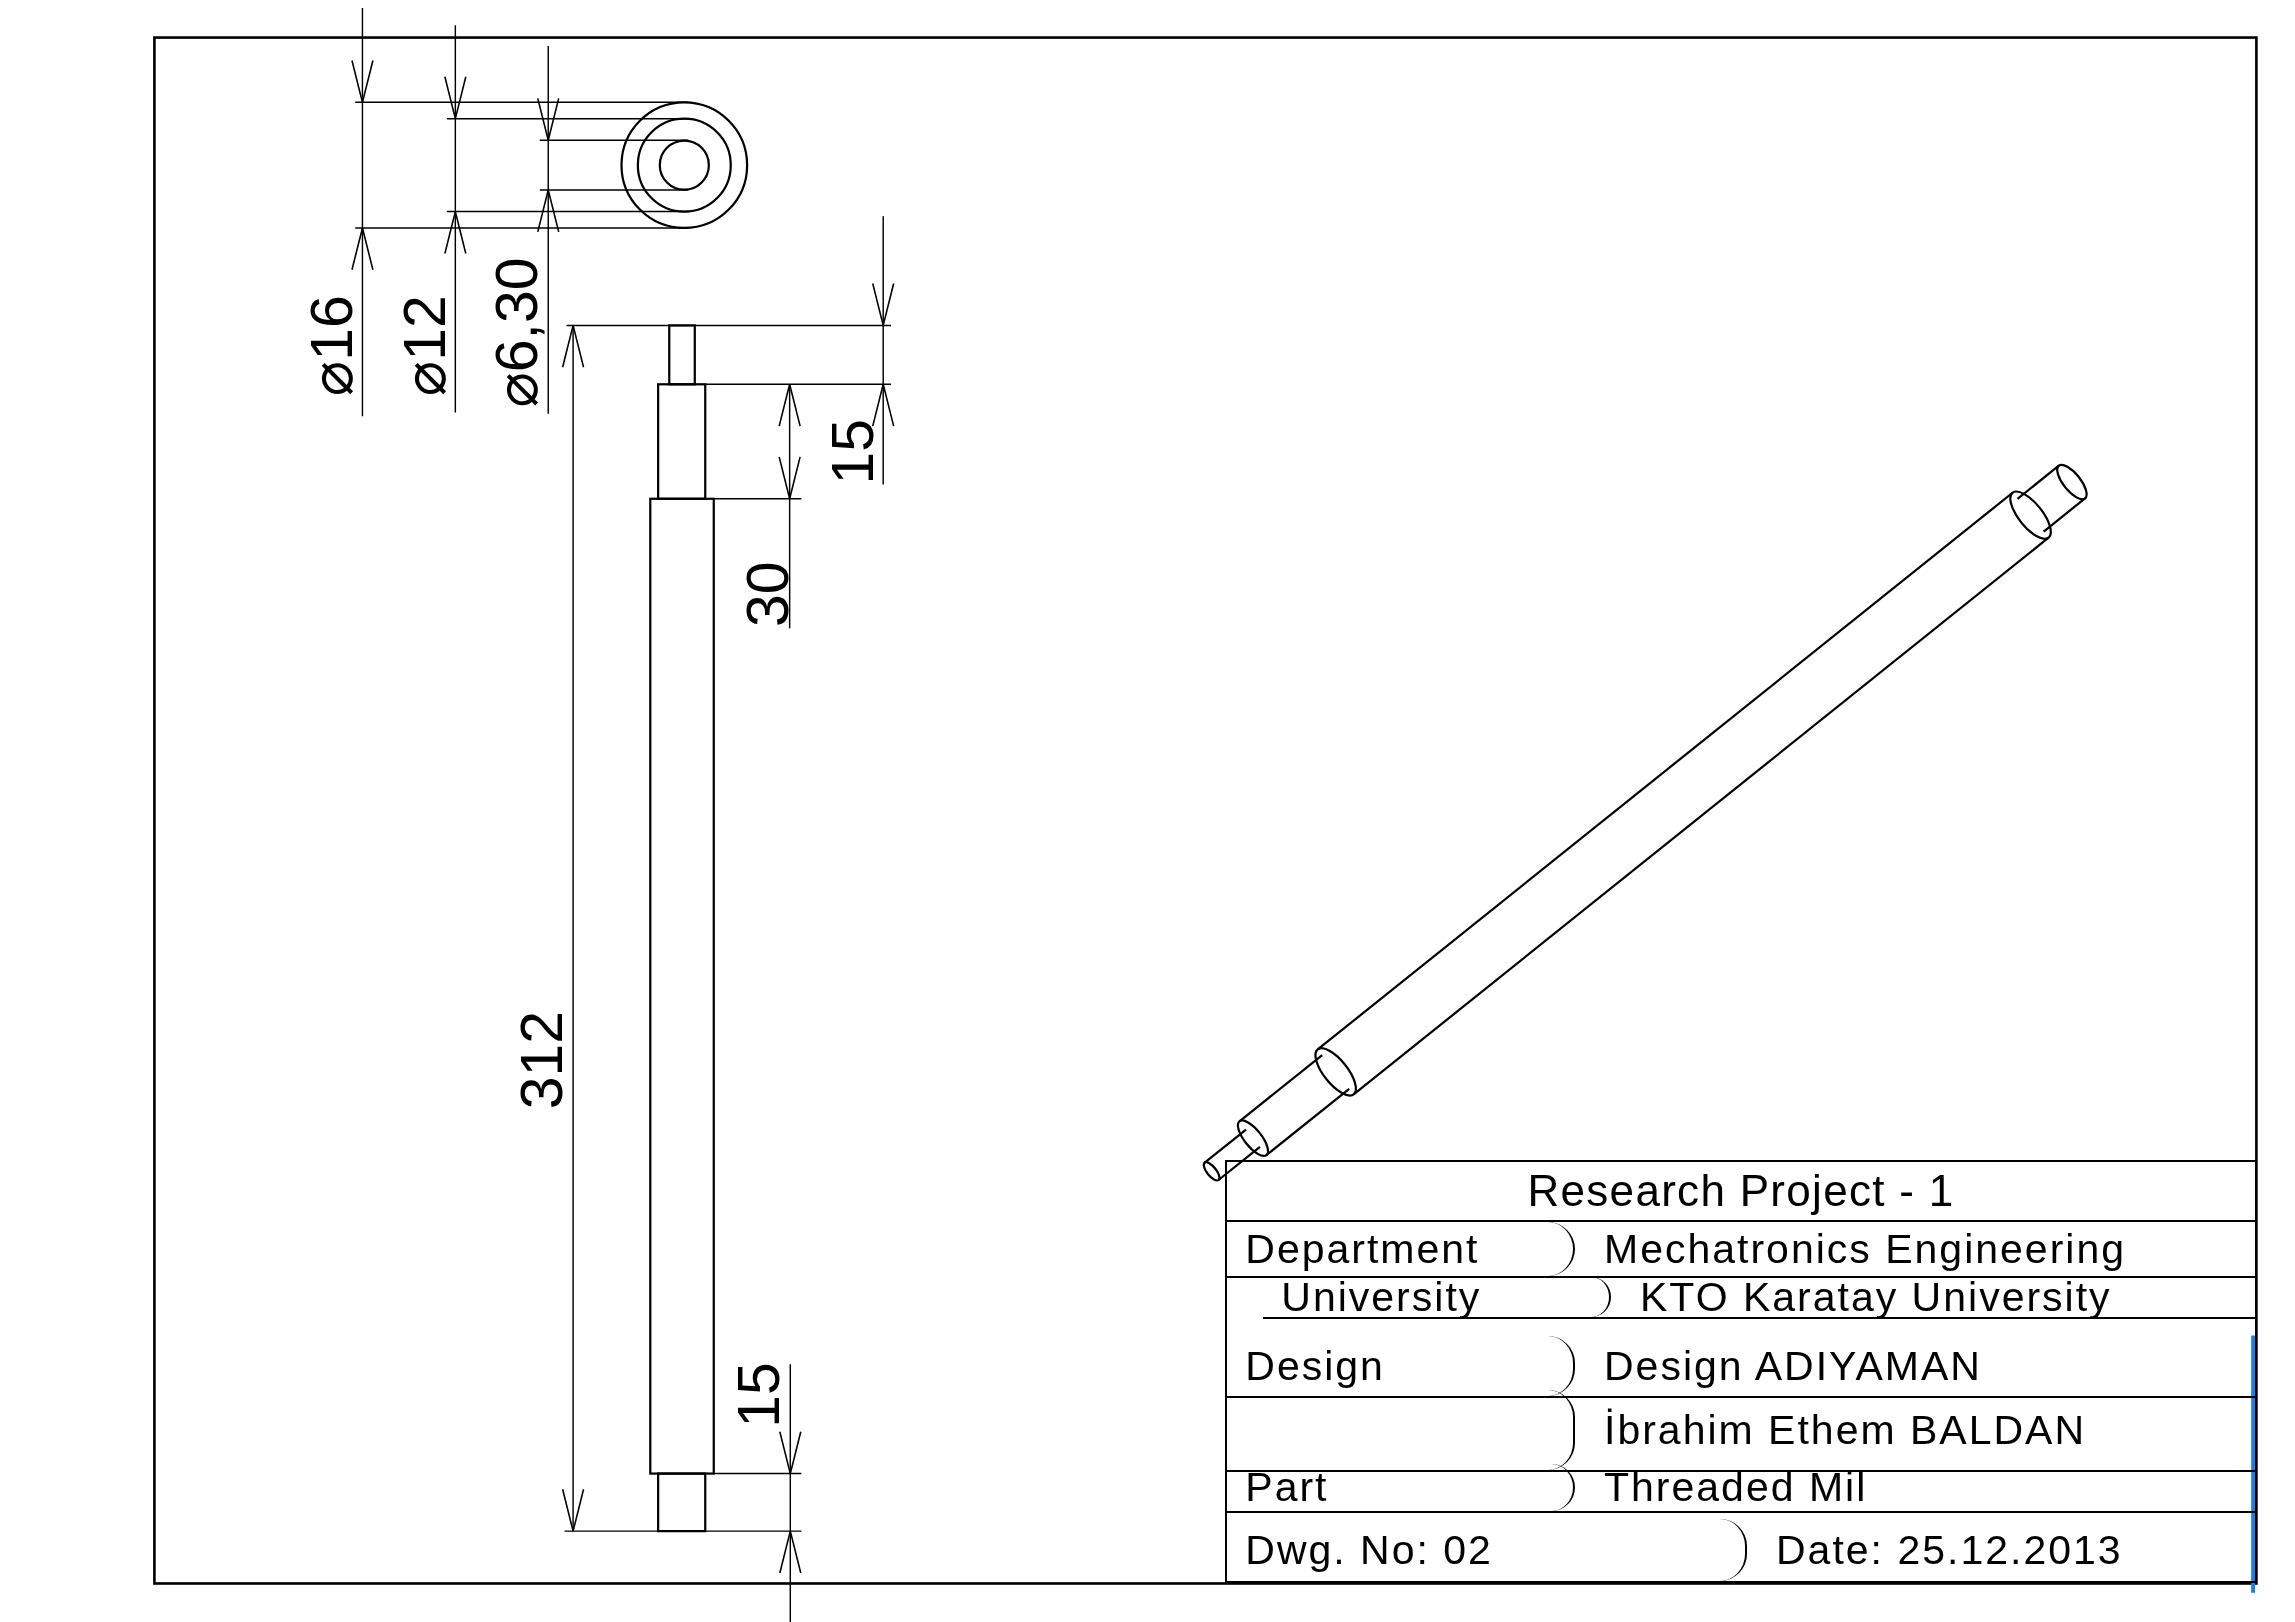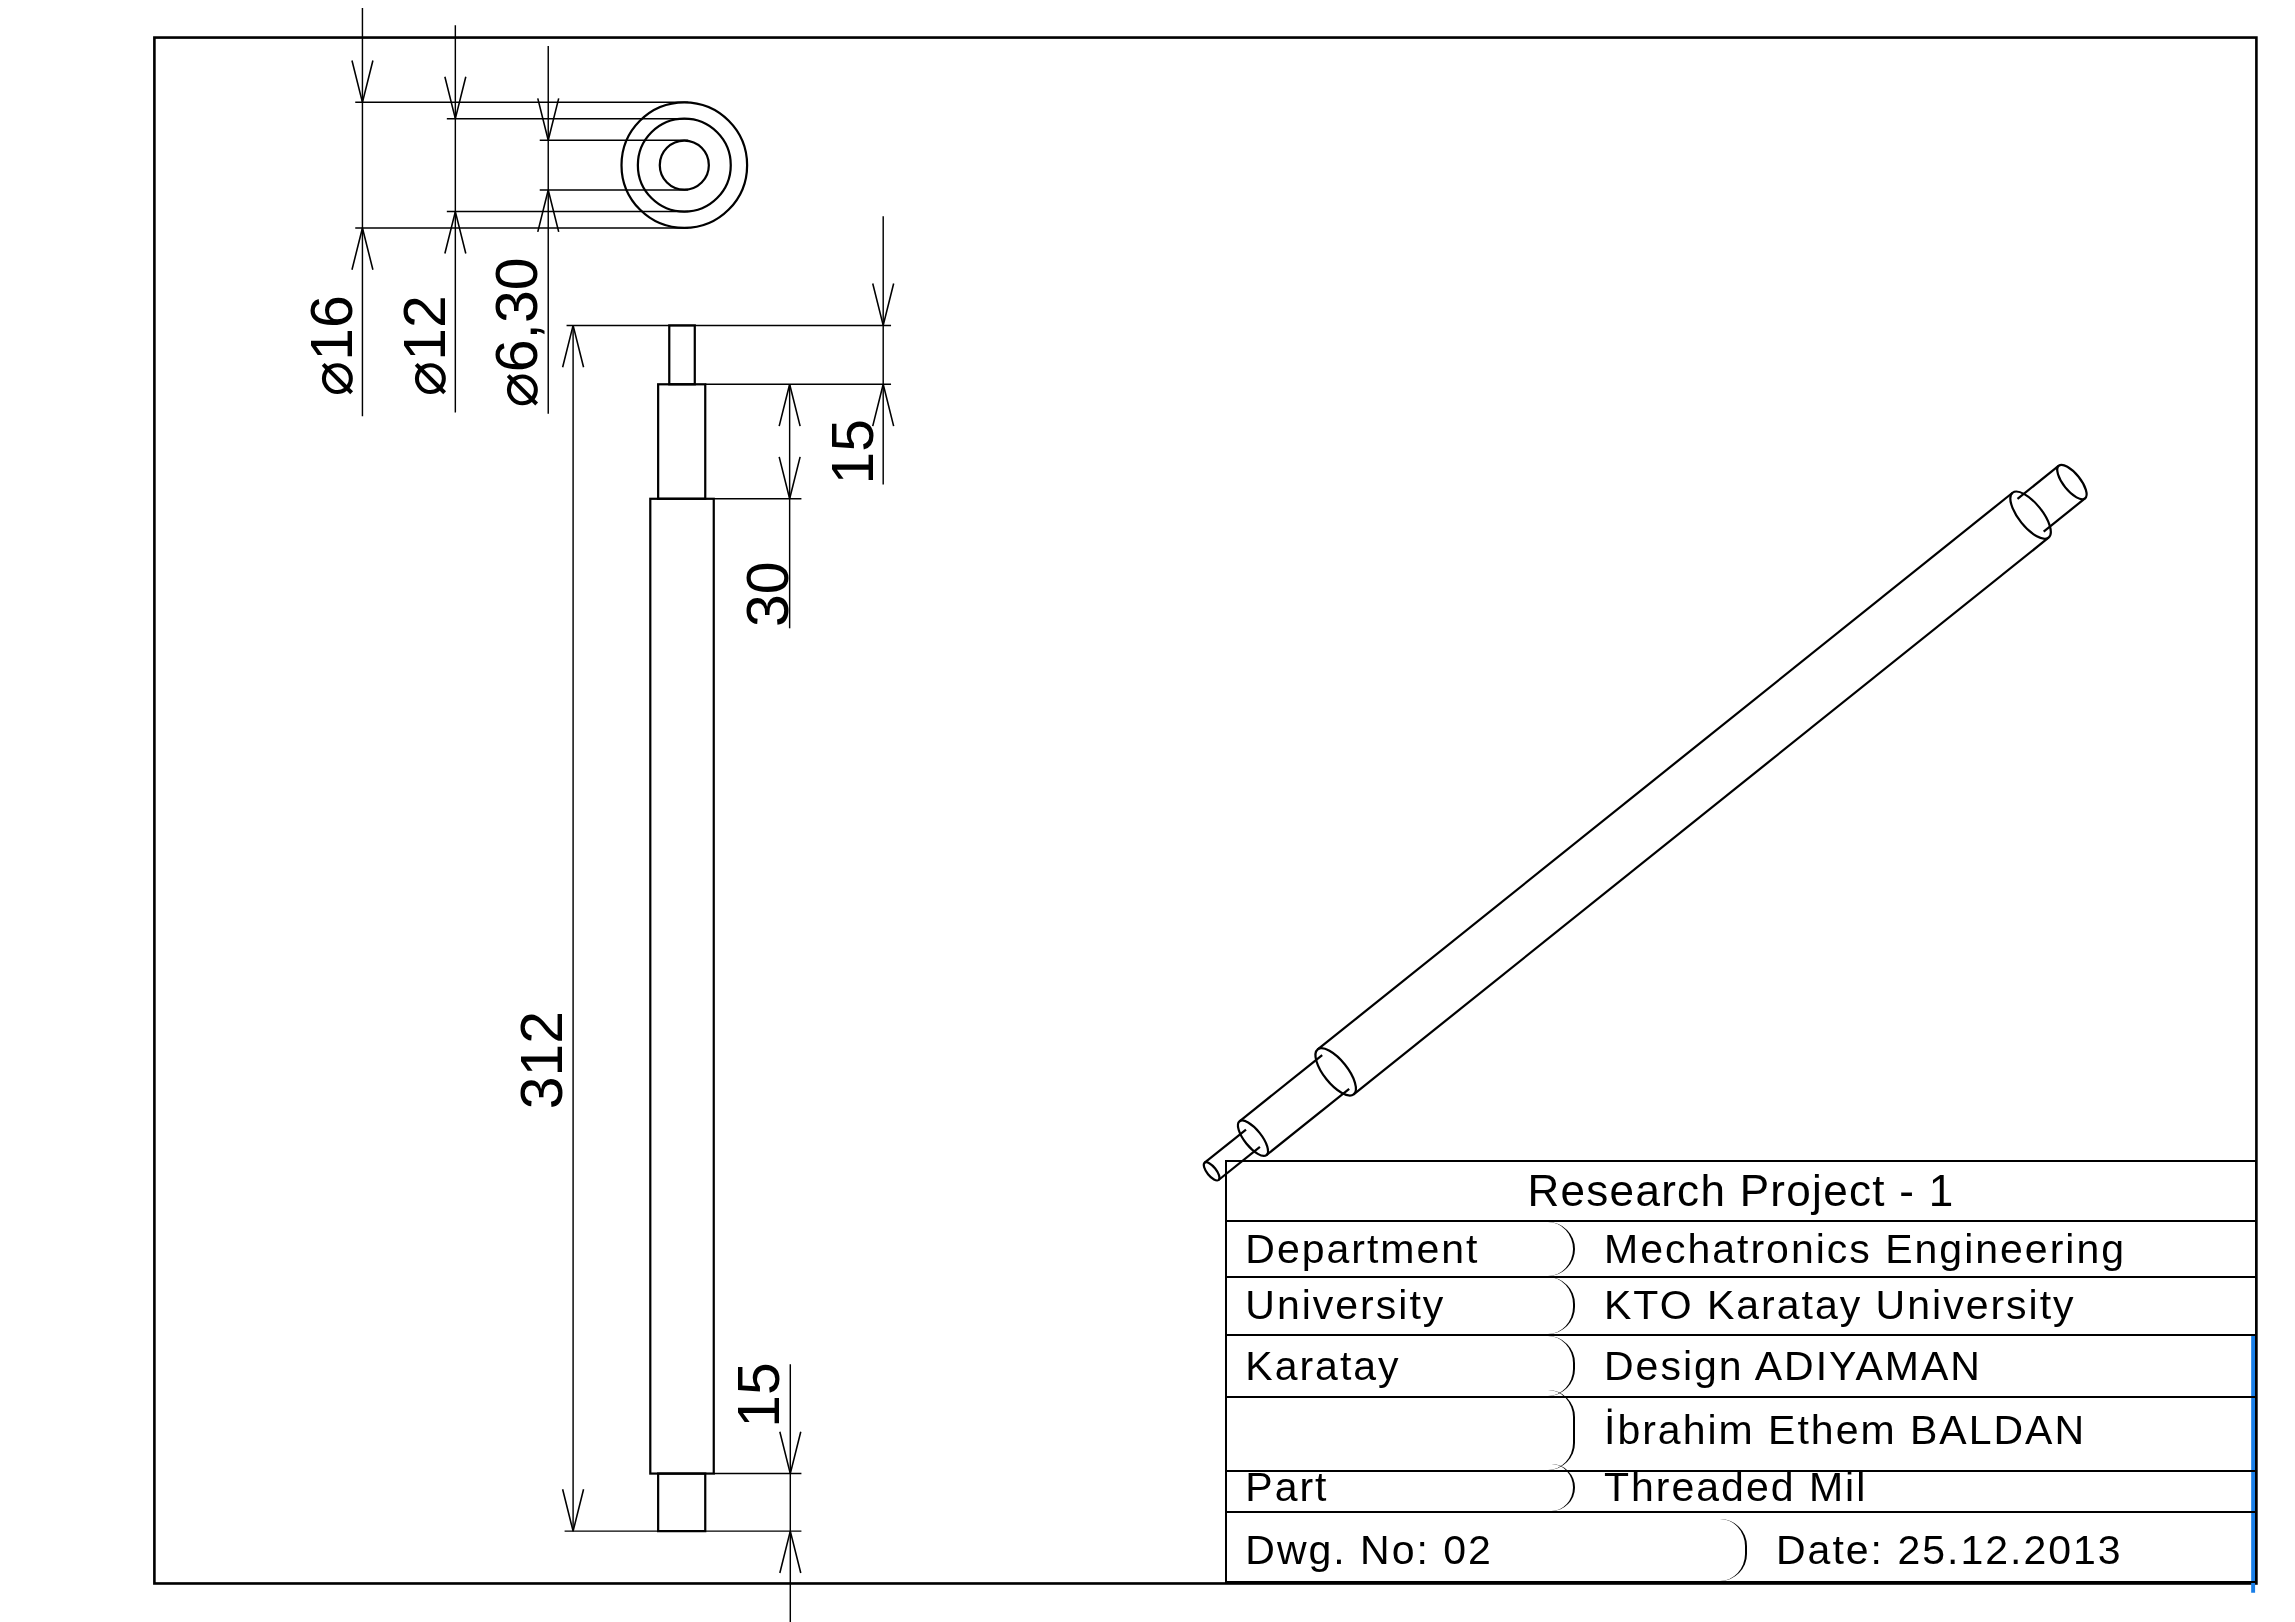--- a/index.html
+++ b/index.html
@@ -173,27 +173,27 @@
 
   <div class="tb-row tb-title" style="top:0;height:60px;">
     <span>Research Project - 1</span>
   </div>
 
   <div class="tb-row" style="top:60px;height:56px;">
     <div class="tb-label">Department</div>
     <div class="tb-value">Mechatronics Engineering</div>
   </div>
 
-  <div class="tb-row" style="top:115px;height:59px;">
+  <div class="tb-row" style="top:115px;height:42px;margin-left:36px;">
     <div class="tb-label">University</div>
     <div class="tb-value">KTO Karatay University</div>
   </div>
 
   <div class="tb-row" style="top:174px;height:62px;">
-    <div class="tb-label">Karatay</div>
+    <div class="tb-label">Design</div>
     <div class="tb-value">Design ADIYAMAN</div>
   </div>
 
   <div class="tb-row" style="top:228px;height:82px;">
     <div class="tb-label"></div>
     <div class="tb-value">İbrahim Ethem BALDAN</div>
   </div>
 
   <div class="tb-row" style="top:302px;height:49px;">
     <div class="tb-label">Part</div>

